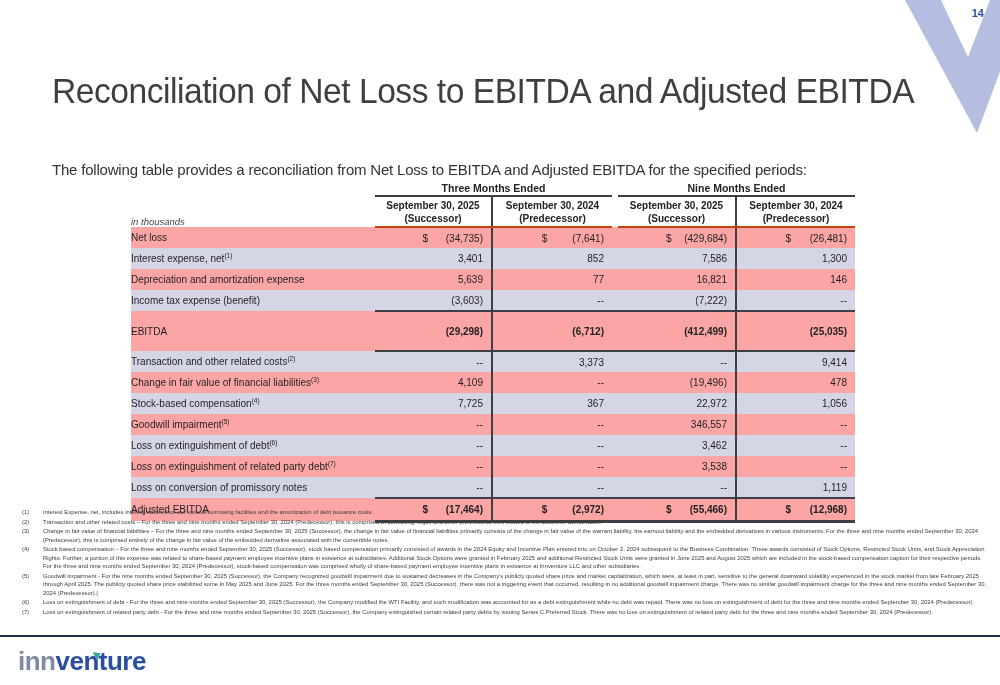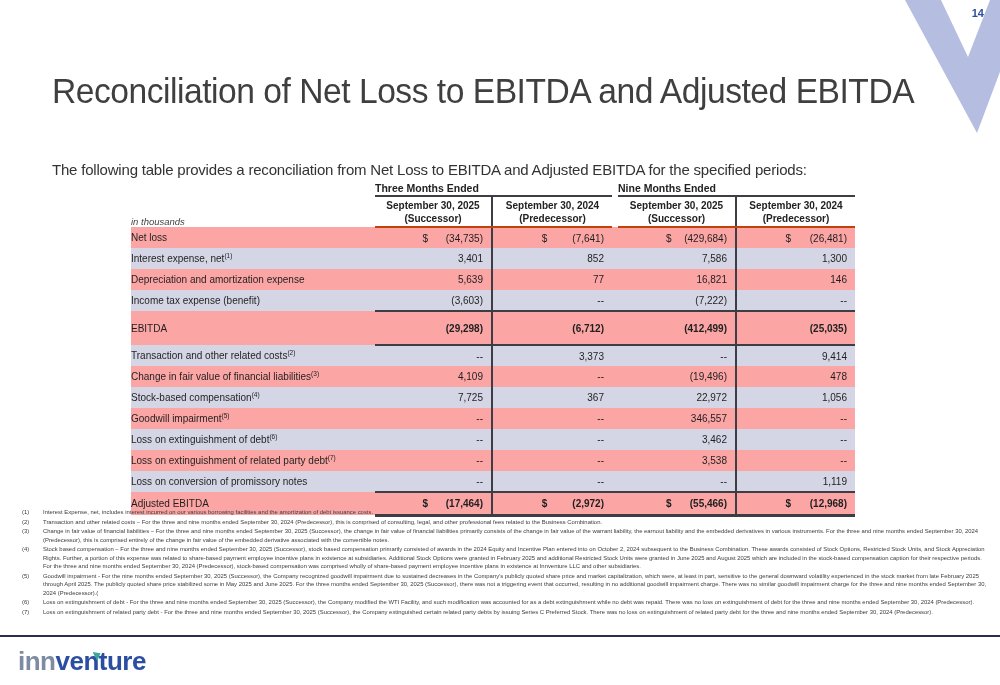--- a/index.html
+++ b/index.html
@@ -18,40 +18,40 @@
   }
   .subtitle{
     position:absolute;left:52px;top:137px;width:920px;
     font-size:15px;color:#333;letter-spacing:-0.2px;white-space:nowrap;margin-top:24px;
   }
   
   .tbl-wrap{position:absolute;left:131px;top:177px;}
   table.fin{border-collapse:collapse;table-layout:fixed;width:724px;font-size:10px;color:#1f1f1f;}
   table.fin th,table.fin td{padding:0;margin:0;}
   tr.grp-row{height:19px;}
-  tr.grp-row th{font-size:10.5px;font-weight:bold;text-align:left;vertical-align:bottom;
+  tr.grp-row th{font-size:10.5px;font-weight:bold;text-align:center;vertical-align:bottom;
     border-bottom:2px solid #3d3d46;padding-bottom:1px;color:#222;}
   tr.hdr-row{height:31px;}
   tr.hdr-row th.date{font-size:10px;font-weight:bold;text-align:center;line-height:13px;
     border-bottom:2px solid #c2410c;color:#222;}
   td.unit{font-style:italic;font-size:9.5px;color:#444;text-align:left;
     vertical-align:bottom;padding:0 0 3px 8px;font-weight:normal;}
   tr.data{height:21px;}
   tr.row-light td{background:#fca5a5;}
   tr.row-dark td{background:#d5d6e5;}
   td.lbl{padding-left:8px;text-align:left;}
   td.lbl sup{font-size:6.5px;vertical-align:super;line-height:0;}
   .cf{display:flex;align-items:center;height:100%;padding-right:8px;}
   .cf .dollar{margin-left:44%;}
   .cf .val{margin-left:auto;}
   .vdiv{border-right:2px solid #3d3d46;}
   tr.sub td.b{border-top:2px solid #3d3d46;border-bottom:2px solid #3d3d46;}
   tr.tot td.b{border-top:2px solid #3d3d46;border-bottom:3px solid #3d3d46;}
   tr.sub .cf,tr.tot .cf{font-weight:bold;}
-  tr.sub{height:34px;}tr.tot{height:23px;}
+  tr.sub{height:40px;}tr.tot{height:23px;}
   
   .footnotes{position:absolute;left:22px;top:508px;width:965px;font-size:5.9px;
     line-height:1.44;color:#3c3c3c;}
   .fn{display:flex;margin-bottom:1px;}
   .fn .fn-num{width:21px;flex:0 0 21px;}
   .fn .fn-txt{flex:1;}
   
   .footer-line{position:absolute;left:0;top:635px;width:1000px;height:2px;background:#26304d;}
   .logo{position:absolute;left:18px;top:646px;font-size:26px;letter-spacing:-0.5px;font-weight:600;}
   .logo-inn{color:#7e8ca1;}

